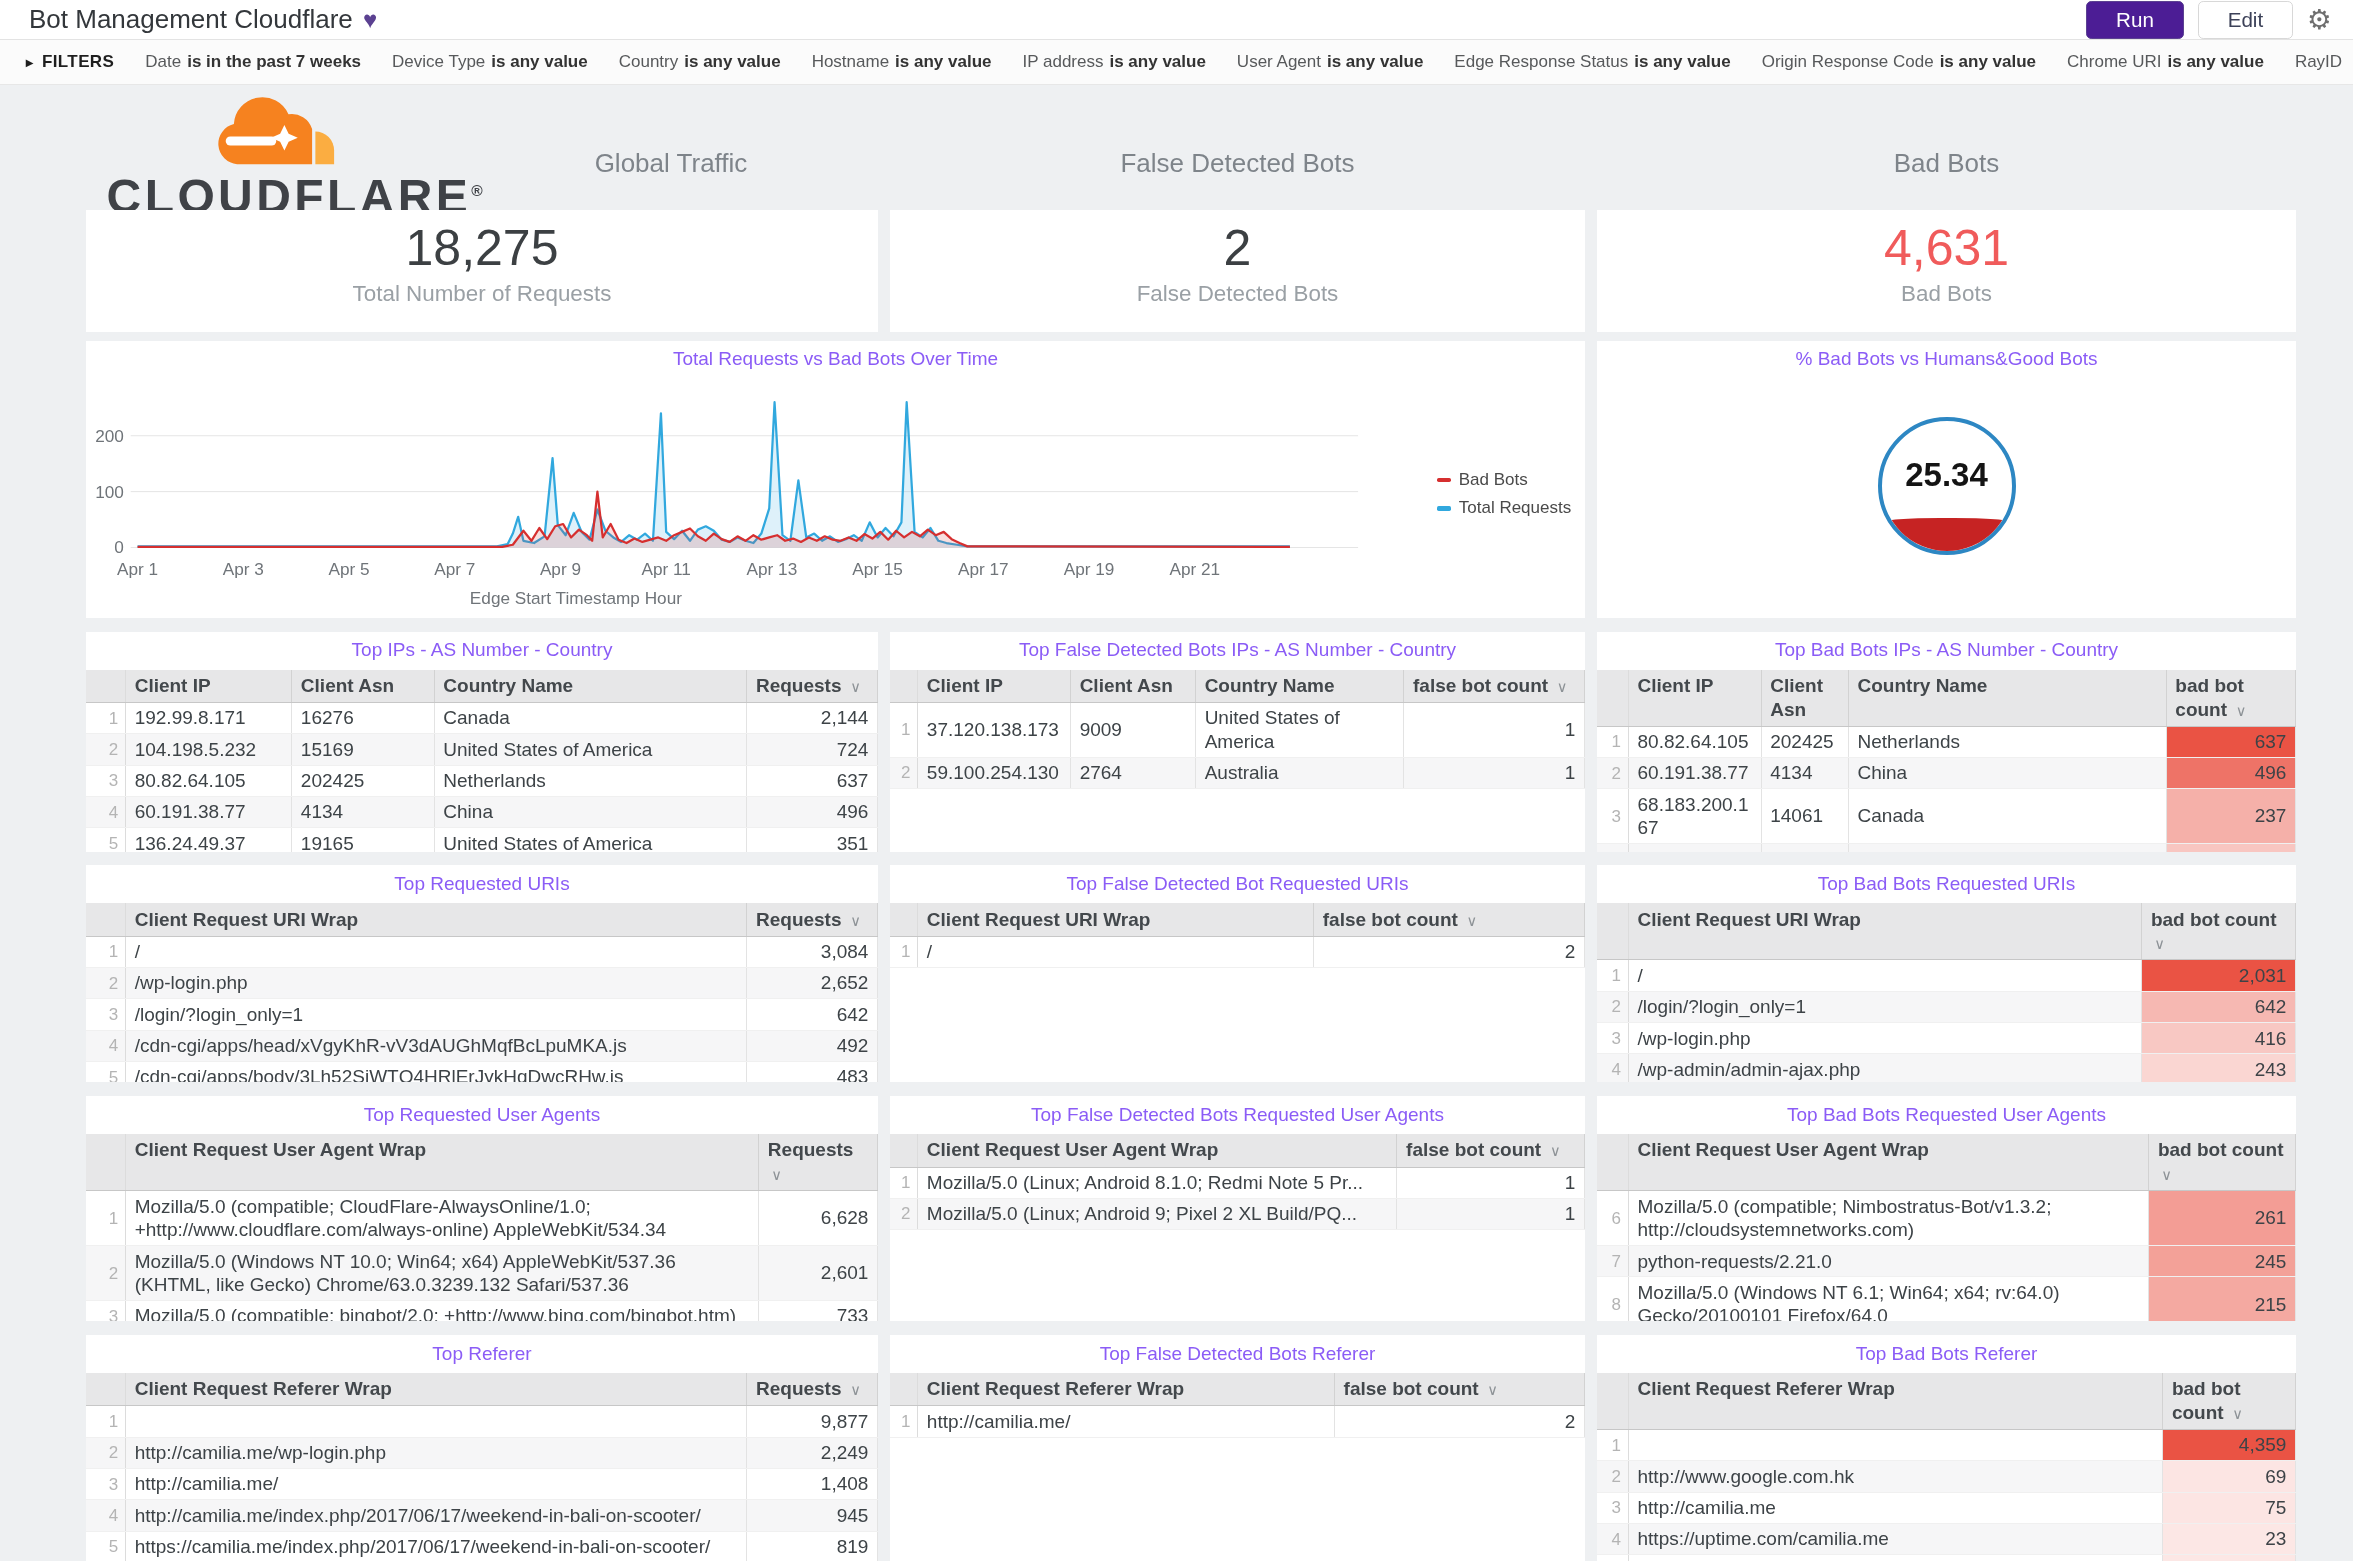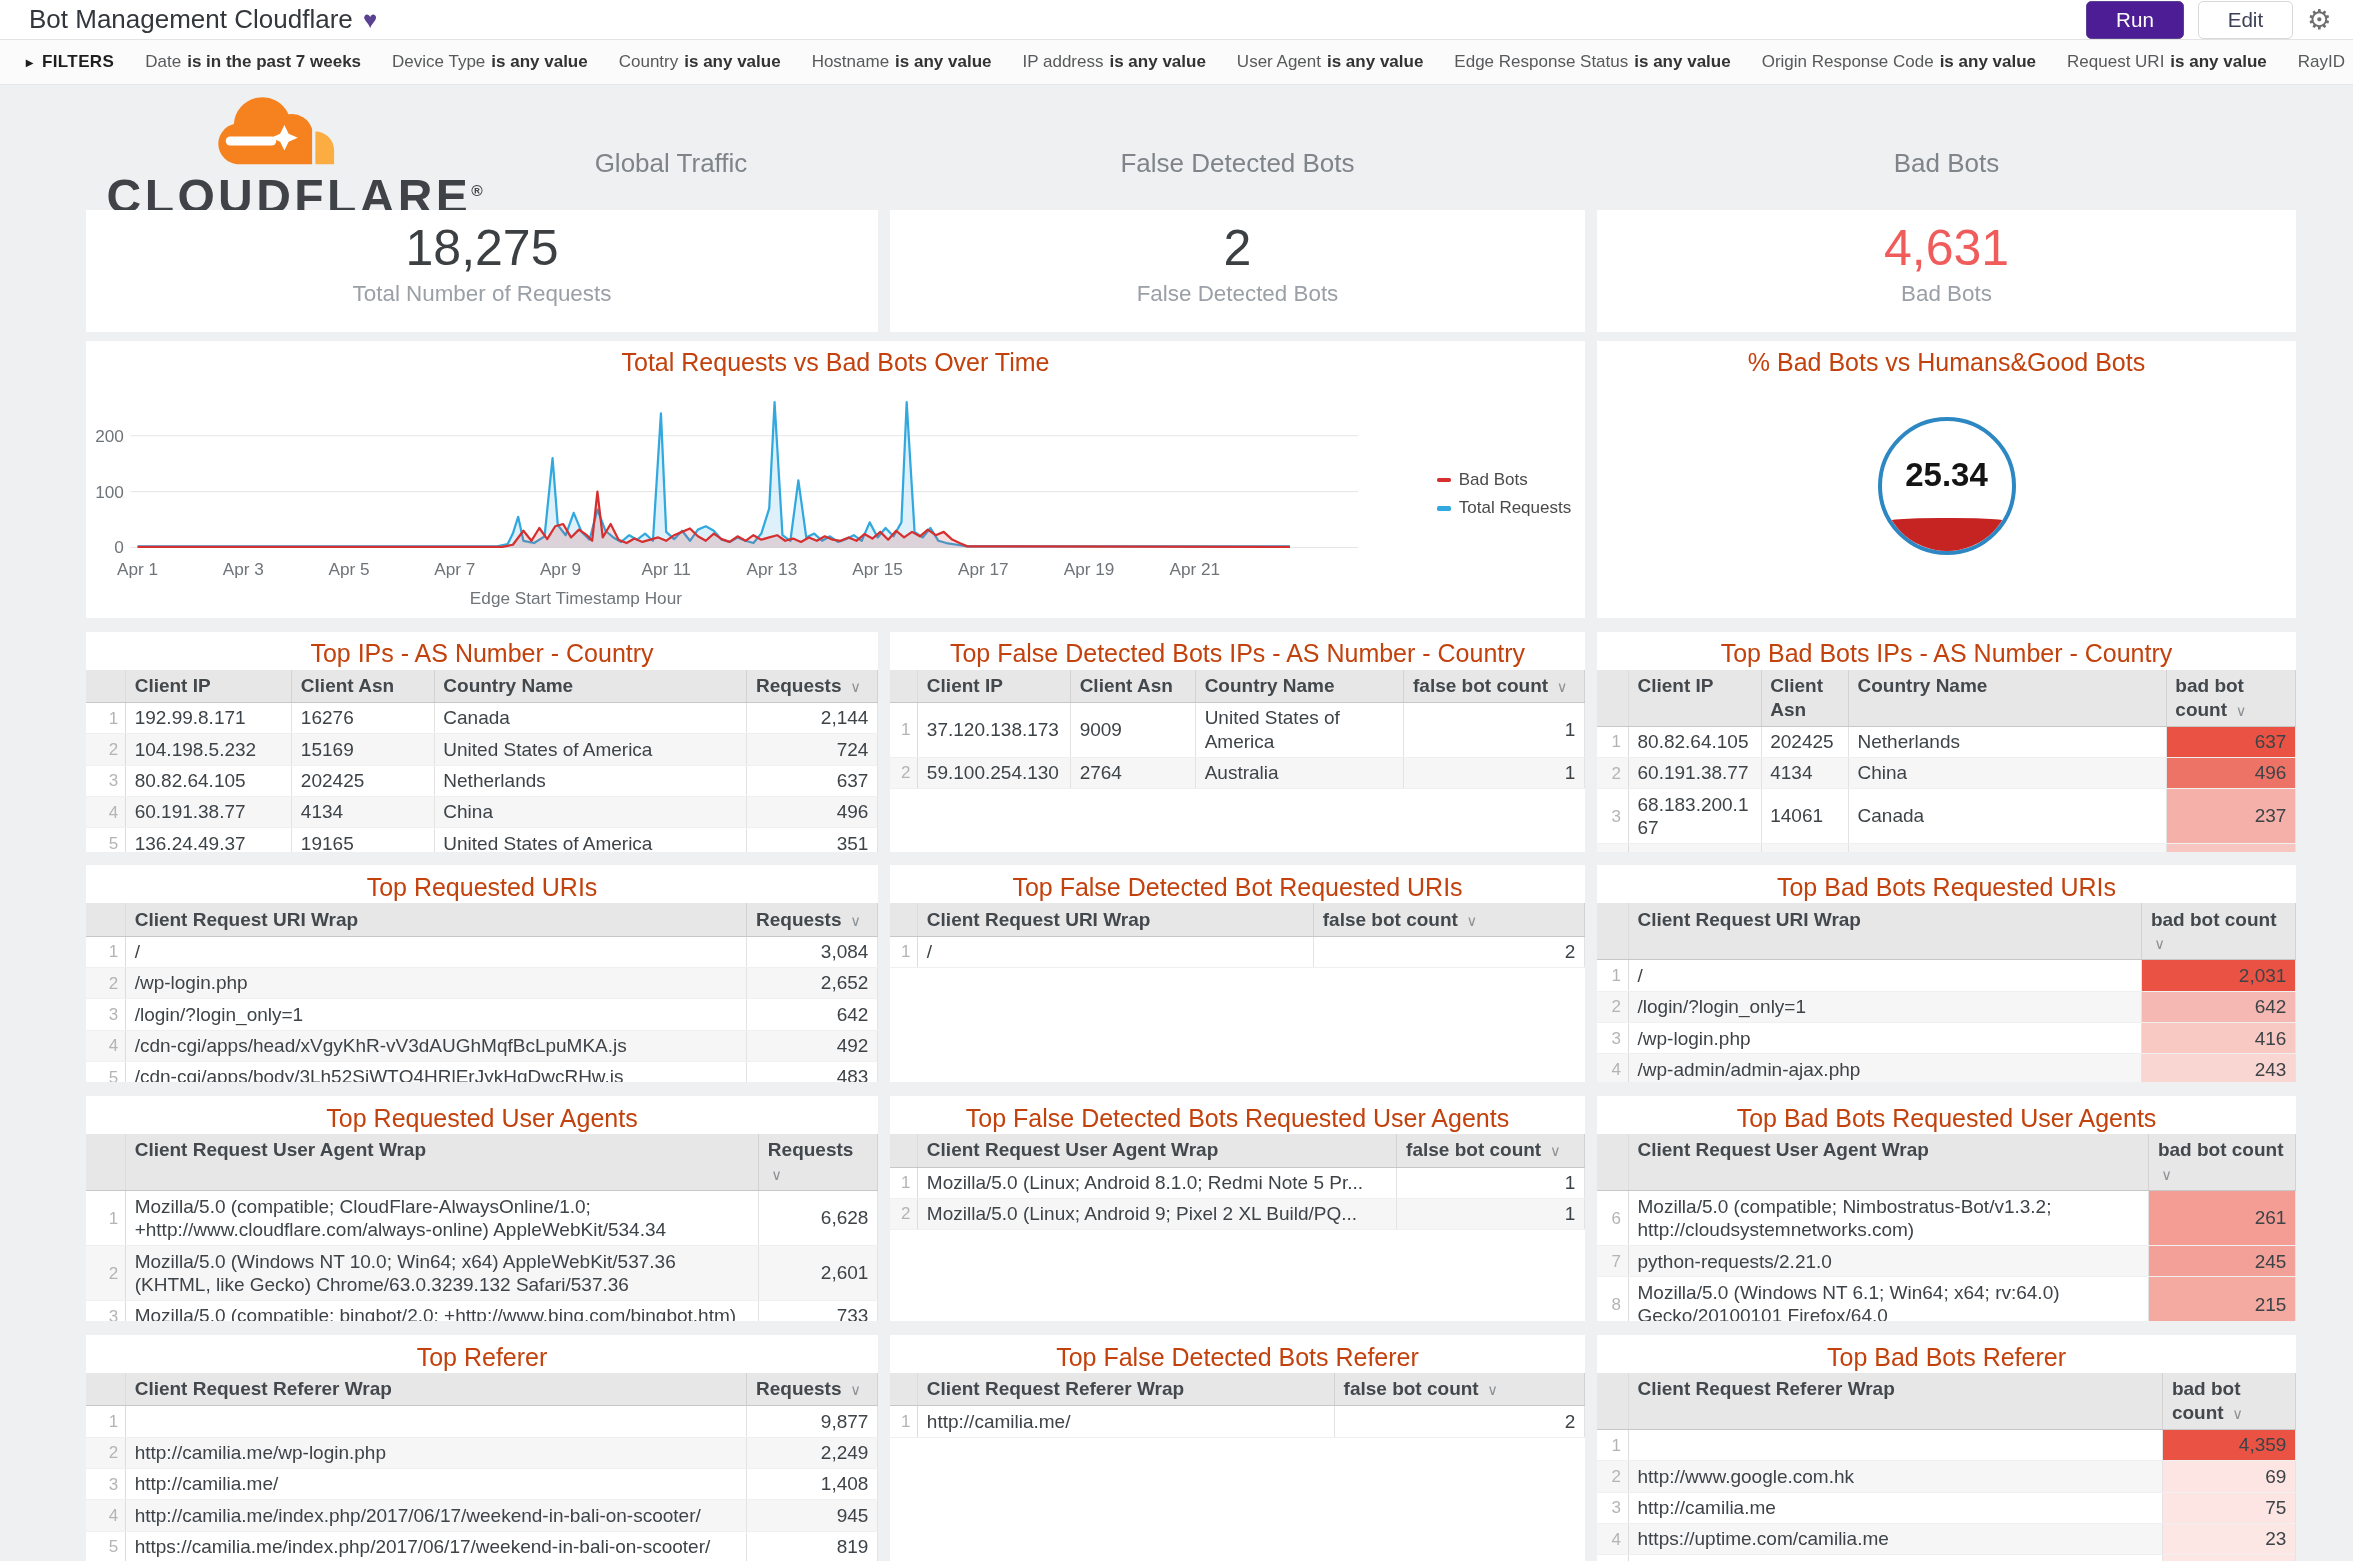--- a/index.html
+++ b/index.html
@@ -45,21 +45,21 @@
 
   
   .kpi-band { height:122px; margin-bottom:8.6px; }
   .kpi-tile { background:#fff; text-align:center; padding-top:10.3px; }
   .kpi-value { font-size:50px; color:#3c4043; line-height:1.15; }
   .kpi-value.red { color:#f05b5b; }
   .kpi-label { font-size:22.4px; color:#9aa0a5; margin-top:3.4px; }
 
   
   .tile { background:#fff; overflow:hidden; position:relative; }
-  .tile-title { text-align:center; font-size:25px; color:#c2410c; padding:7.7px 0 4.3px;
+  .tile-title { text-align:center; font-size:19px; color:#8b5cf6; padding:7.7px 0 4.3px;
     height:38px; }
 
   
   .viz-band { height:277px; }
   .chart-tile { grid-column:1 / 3; }
   .legend { position:absolute; top:129px; right:13.8px; font-size:17px; color:#4a4a4a; }
   .legend-item { display:flex; align-items:center; gap:7.7px; margin-bottom:8.6px; cursor:pointer; }
   .legend-swatch { width:13.8px; height:4.3px; border-radius:1.7px; }
 
   .gauge-wrap { position:relative; width:138px; height:138px; margin:38px auto 0; }
@@ -106,21 +106,21 @@
   </span>
   <span id="filter-items" style="display:flex;gap:31px;">
       <span class="filter-item"><span class="fname">Date</span><span class="cond">is in the past 7 weeks</span></span>
       <span class="filter-item"><span class="fname">Device Type</span><span class="cond">is any value</span></span>
       <span class="filter-item"><span class="fname">Country</span><span class="cond">is any value</span></span>
       <span class="filter-item"><span class="fname">Hostname</span><span class="cond">is any value</span></span>
       <span class="filter-item"><span class="fname">IP address</span><span class="cond">is any value</span></span>
       <span class="filter-item"><span class="fname">User Agent</span><span class="cond">is any value</span></span>
       <span class="filter-item"><span class="fname">Edge Response Status</span><span class="cond">is any value</span></span>
       <span class="filter-item"><span class="fname">Origin Response Code</span><span class="cond">is any value</span></span>
-      <span class="filter-item"><span class="fname">Request URI</span><span class="cond">is any value</span></span>
+      <span class="filter-item"><span class="fname">Chrome URI</span><span class="cond">is any value</span></span>
       <span class="filter-item"><span class="fname">RayID</span></span>
     </span>
 </div>
 
 <div class="band header-band">
   <div class="brand-cell">
     <div class="cf-logo">
       <svg class="cf-cloud" width="163" height="81" viewBox="0 0 100 49">
         <path fill="#f6821f" d="M24,47 a12.5,12.5 0 0 1 -2,-24.6 a17.5,17.5 0 0 1 33.5,-6 a13,13 0 0 1 14.5,9 l0,21.6 z"></path>
         <path fill="#fbad41" d="M72,47 l0,-20 a11.5,11.5 0 0 1 11.5,11.5 l0,8.5 z"></path>

